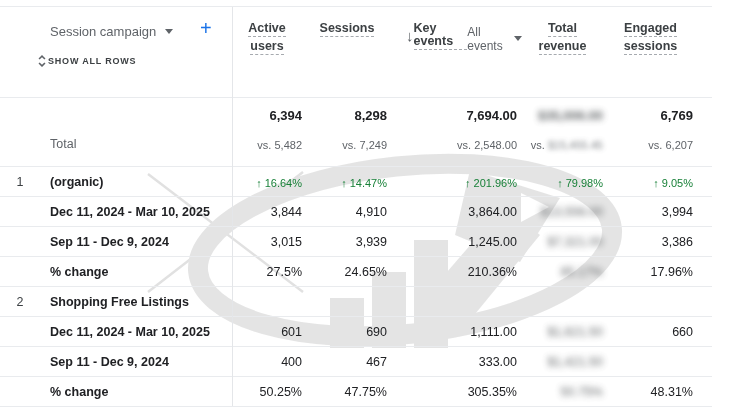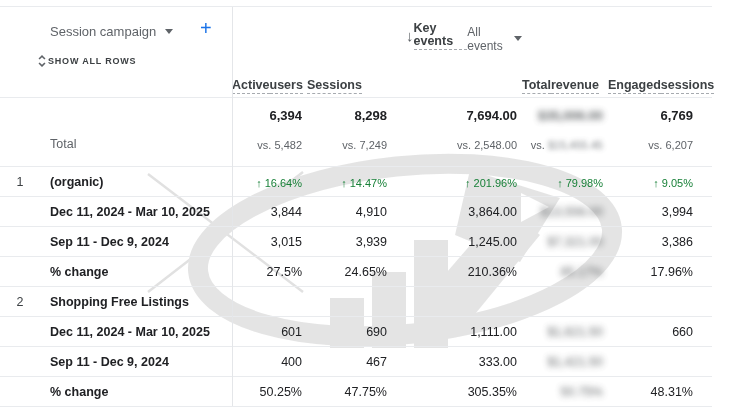--- a/index.html
+++ b/index.html
@@ -14,21 +14,21 @@
   
   .thead{height:90px;border-bottom:1px solid #e9ebee;}
   .controls{grid-column:1/3;position:relative;padding:15px 0 0 50px;}
   .dim{display:inline-flex;align-items:center;gap:9px;font-size:13px;color:#5f6368;cursor:pointer;}
   .caret{width:0;height:0;border-left:4px solid transparent;border-right:4px solid transparent;
          border-top:5px solid #5f6368;}
   .plus{position:absolute;left:200px;top:11px;font-size:20px;line-height:20px;color:#1a73e8;cursor:pointer;}
   .showall{display:flex;align-items:center;margin:14px 0 16px -14px;cursor:pointer;}
   .showall .txt{font-size:9px;font-weight:bold;letter-spacing:.8px;color:#3c4043;}
 
-  .hcell{padding:15px 5px 0 0;display:flex;align-items:flex-end;cursor:pointer;}
+  .hcell{padding:15px 5px 0 0;display:flex;flex-direction:column;align-items:center;cursor:pointer;}
   .hline{font-size:12.5px;font-weight:bold;color:#3c4043;line-height:13px;
          border-bottom:1px dashed #a6aaaf;padding-bottom:1px;margin-bottom:3px;}
   .hcell.keyev{flex-direction:row;align-items:flex-start;padding:15px 0 0 14px;}
   .sorticon{font-size:15px;color:#5f6368;margin-top:5px;}
   .kblock{flex:1;display:flex;flex-direction:row;align-items:center;}
   .filter{display:flex;align-items:center;gap:7px;font-size:12px;color:#5f6368;margin-top:2px;cursor:pointer;}
 
   
   .trow{height:68px;border-bottom:1px solid #e9ebee;}
   .tlabel{align-self:center;padding-left:10px;font-size:12.5px;color:#5f6368;}

